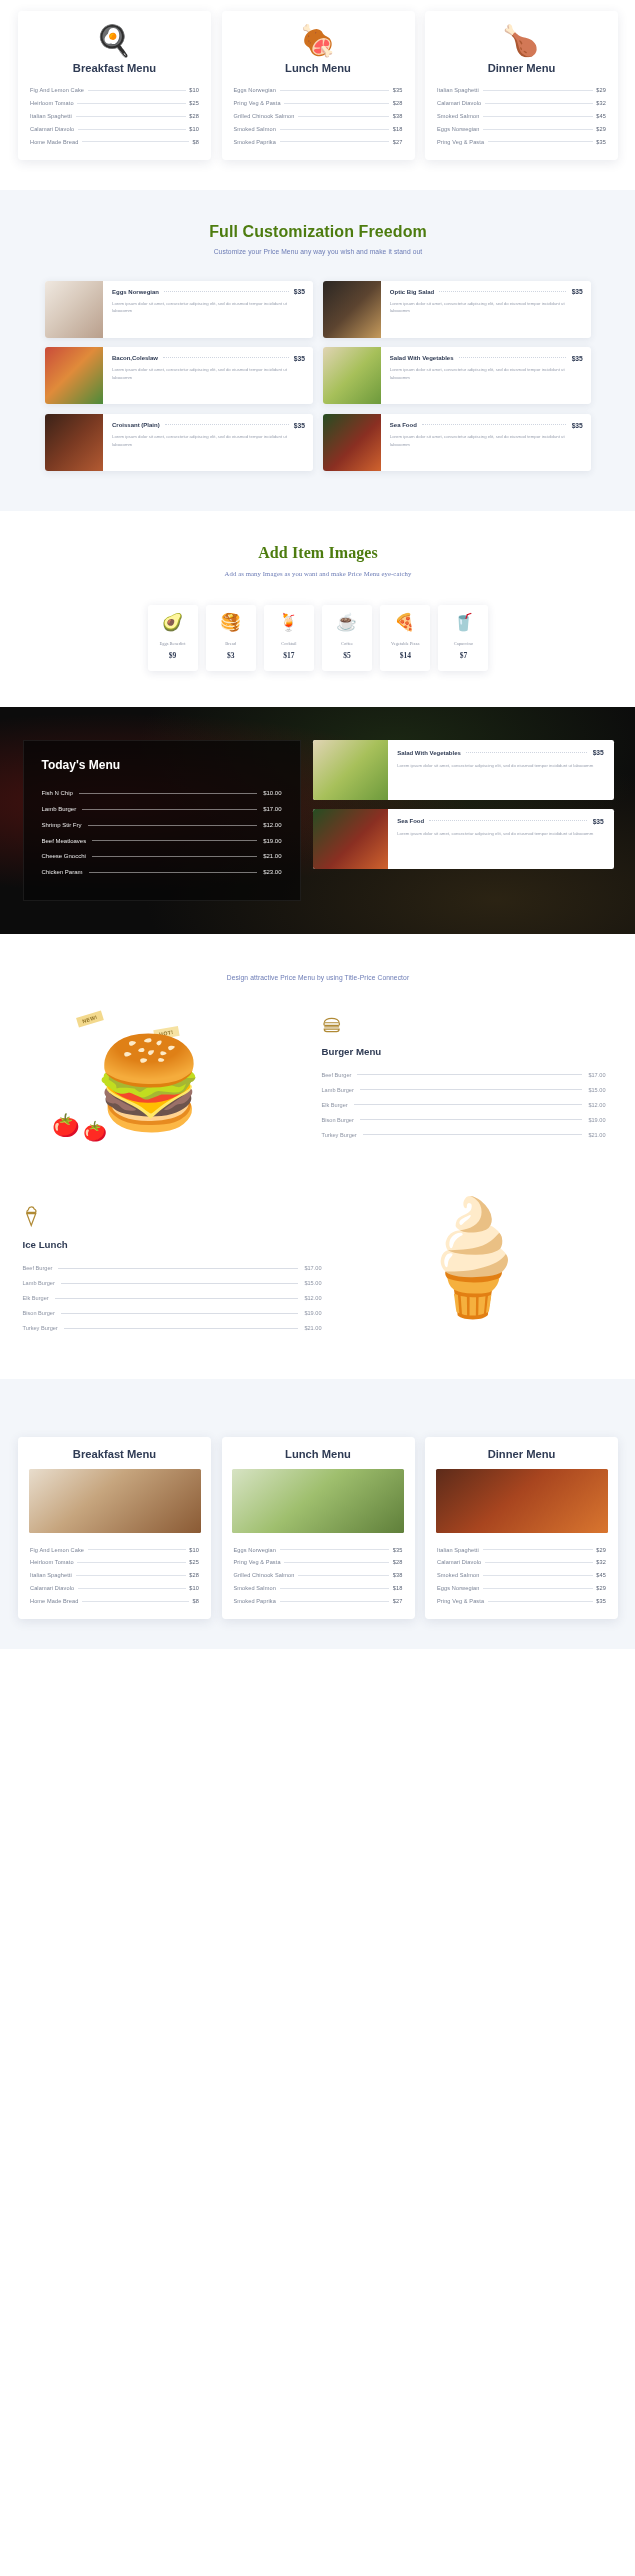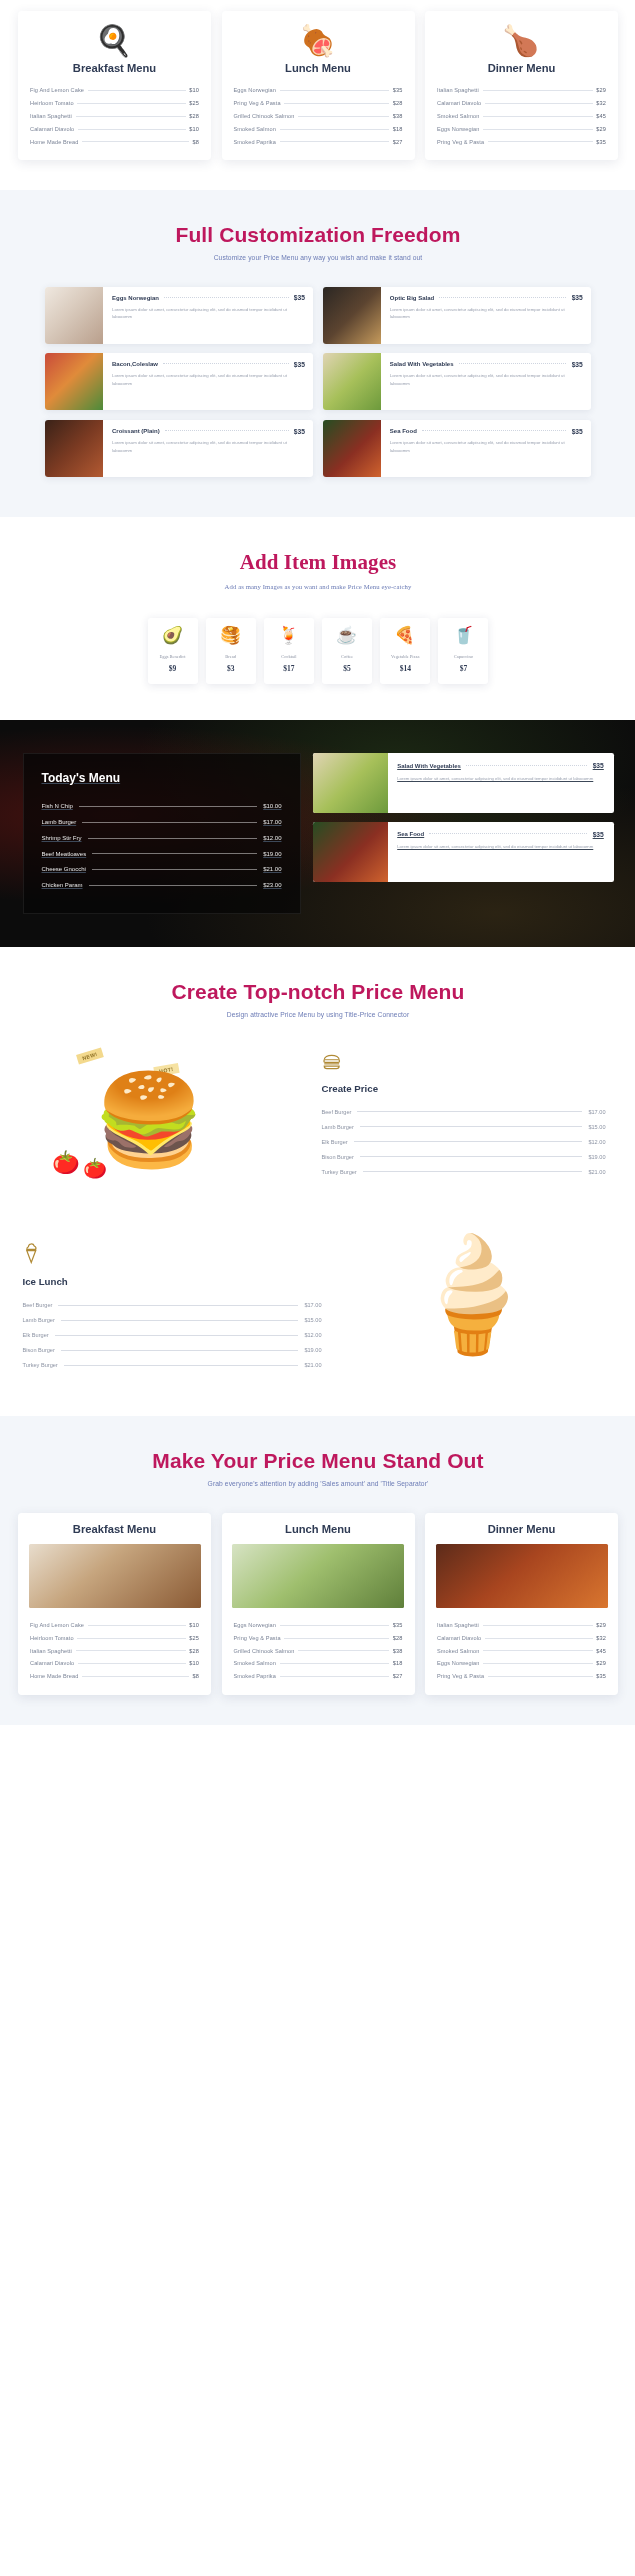--- a/index.html
+++ b/index.html
@@ -8,23 +8,23 @@
     font-family: "Liberation Sans", sans-serif;
     background: #ffffff;
     color: #3c4858;
     -webkit-font-smoothing: antialiased;
   }
   .section { width: 636px; position: relative; }
 
   
   .sec-head { text-align: center; }
   .sec-title {
-    font-size: 21px;
+    font-size: 16px;
     font-weight: bold;
-    color: #be185d;
+    color: #4d7c0f;
     letter-spacing: 0.1px;
   }
   .sec-sub {
     font-size: 6.7px;
     color: #6b7bb5;
     margin-top: 7.5px;
     letter-spacing: 0.1px;
   }
 
   
@@ -134,21 +134,21 @@
 
   
   .s4 {
     background:
       radial-gradient(ellipse at 18% 42%, rgba(120,22,18,.55) 0%, rgba(0,0,0,0) 48%),
       radial-gradient(ellipse at 62% 18%, rgba(40,62,25,.55) 0%, rgba(0,0,0,0) 46%),
       radial-gradient(ellipse at 78% 85%, rgba(90,70,30,.40) 0%, rgba(0,0,0,0) 50%),
       #0c0c0c;
     padding: 33px 0 33px;
   }
-  .s4 .wrap { display: flex; gap: 12px; width: 591px; margin: 0 auto; align-items: flex-start; text-decoration: underline;}
+  .s4 .wrap { display: flex; gap: 12px; width: 591px; margin: 0 auto; align-items: flex-start;}
   .todays {
     width: 278px;
     background: rgba(5,5,5,.72);
     border: 0.7px solid rgba(255,255,255,.08);
     padding: 16.5px 18px 19.4px;
   }
   .todays h3 {
     color: #fff; font-size: 12px; font-weight: bold; margin-bottom: 13.5px;
   }
   .trow {
@@ -498,42 +498,41 @@
             </div>
             <div class="desc">Lorem ipsum dolor sit amet, consectetur adipiscing elit, sed do eiusmod tempor incididunt ut labooomm</div>
           </div>
         </div>
       </div>
   </div>
 </div>
 
 <div class="section s5">
   <div class="sec-head">
-    <div class="sec-title">Create Top-notch Price Menu</div>
     <div class="sec-sub">Design attractive Price Menu by using Title-Price Connector</div>
   </div>
 
   <div class="burger-block">
     <div class="burger-art">
       <span class="tag t1">NEW!</span>
       <span class="tag t2">HOT!</span>
       <span class="burger-emoji">🍔</span>
       <span class="tomato1">🍅</span>
       <span class="tomato2">🍅</span>
     </div>
     <div class="price-panel">
       <span class="pp-icon">
         <svg width="19.4" height="18" viewBox="0 0 26 24" fill="none" stroke="#b08a35" stroke-width="1.6">
           <path d="M3 9c0-3.3 4.5-6 10-6s10 2.7 10 6"></path>
           <rect x="2.5" y="9" width="21" height="3.4" rx="1.7"></rect>
           <path d="M3 14.5h20"></path>
           <path d="M3 17.5c0 2 1.6 3.5 3.6 3.5h12.8c2 0 3.6-1.5 3.6-3.5z"></path>
         </svg>
       </span>
-      <div class="pp-title">Create Price</div>
+      <div class="pp-title">Burger Menu</div>
       <div id="burgerList">
           <div class="ppr">
             <span class="nm">Beef Burger</span>
             <span class="dash"></span>
             <span class="pc">$17.00</span>
           </div>
           <div class="ppr">
             <span class="nm">Lamb Burger</span>
             <span class="dash"></span>
             <span class="pc">$15.00</span>
@@ -594,24 +593,20 @@
           </div>
         </div>
     </div>
     <div class="ice-art">
       <span class="ice-emoji">🍦</span>
     </div>
   </div>
 </div>
 
 <div class="section s6">
-  <div class="sec-head">
-    <div class="sec-title">Make Your Price Menu Stand Out</div>
-    <div class="sec-sub">Grab everyone's attention by adding 'Sales amount' and 'Title Separator'</div>
-  </div>
   <div class="cards3b" id="cards3b">
       <div class="mcard2">
         <div class="t">Breakfast Menu</div>
         <div class="photo ph-break"></div>
         <div class="plist">
           <div class="prow">
             <span class="nm">Fig And Lemon Cake</span>
             <span class="dash"></span>
             <span class="pc">$10</span>
           </div>

